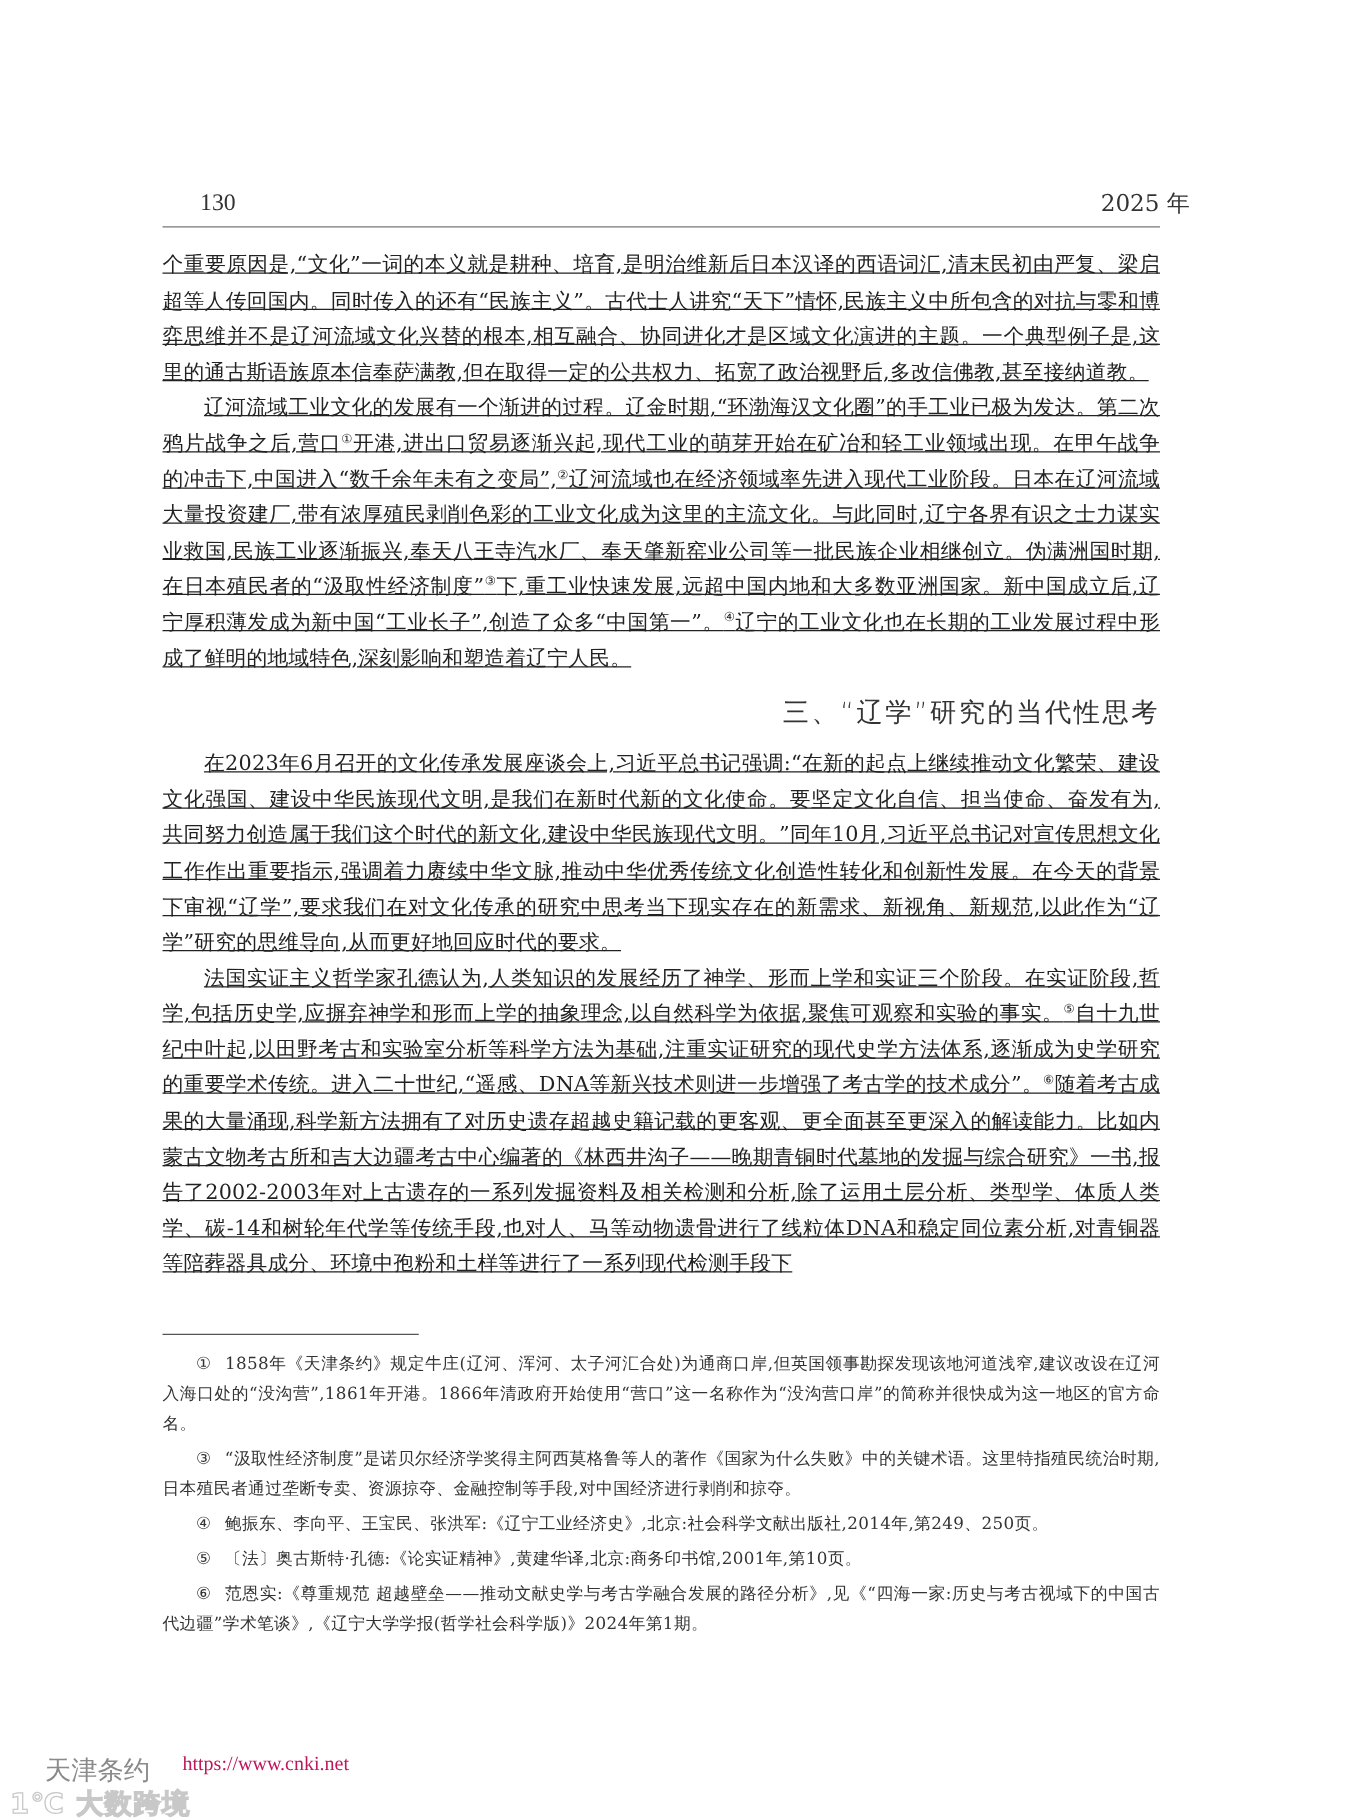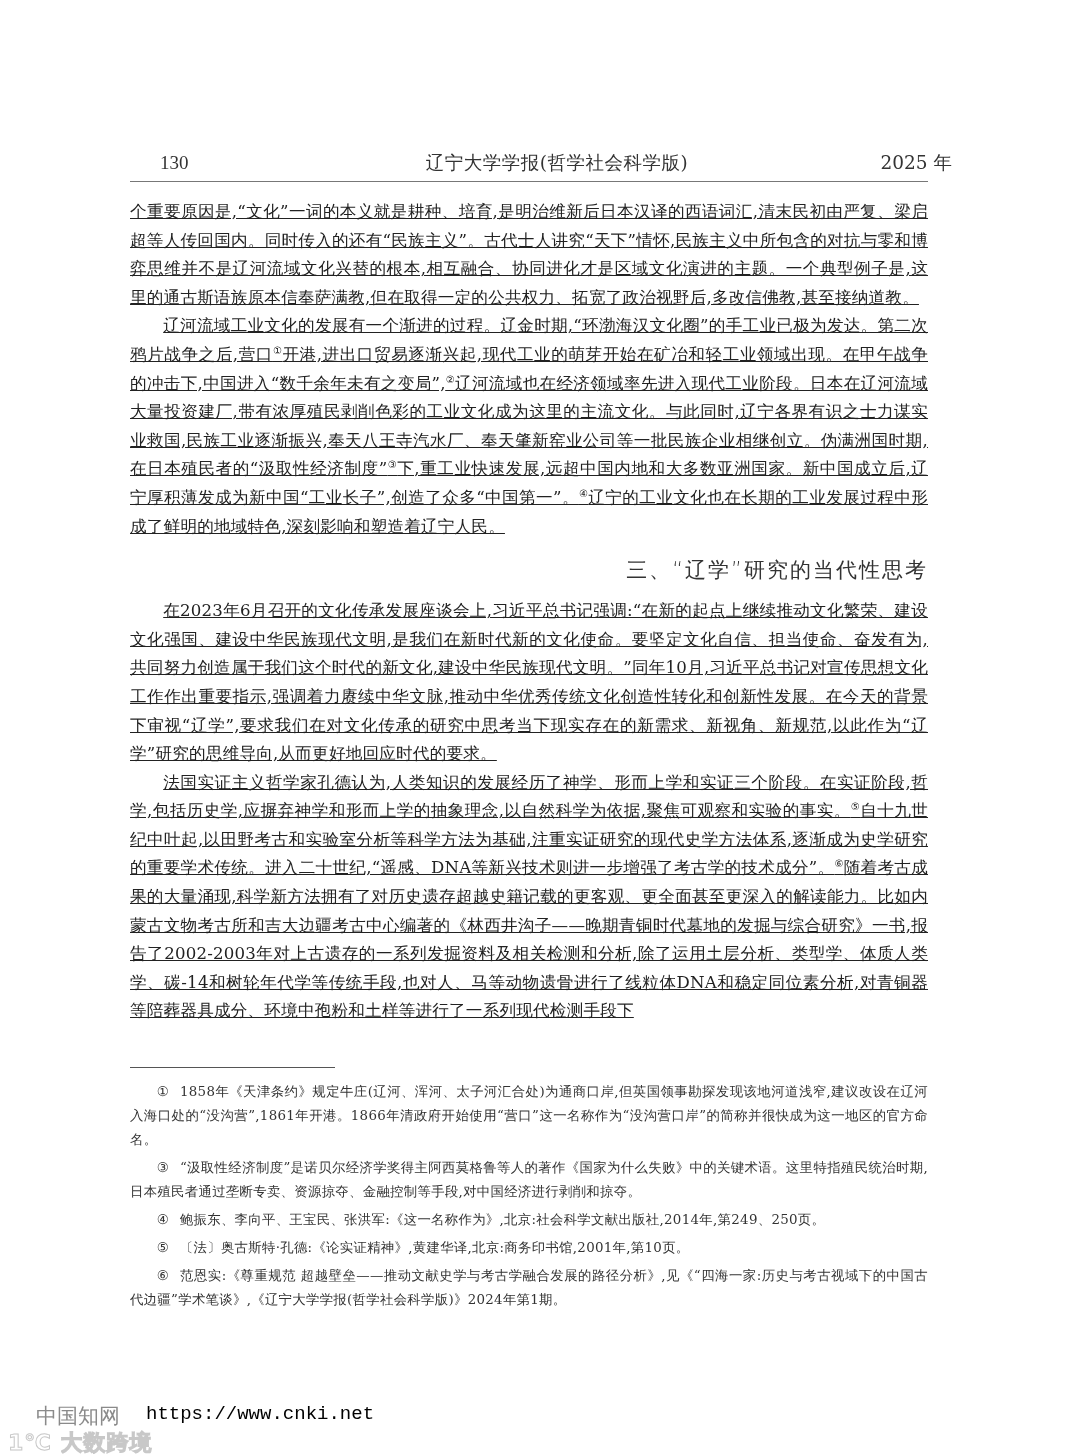--- a/index.html
+++ b/index.html
@@ -21,32 +21,31 @@
   .sub-title { font-family: "DejaVu Sans", "Liberation Sans", sans-serif; font-weight: bold; font-size: 15.8px;
                text-indent: 1.3em; color: #222; }
   sup { font-size: 10px; line-height: 0; vertical-align: 6px; }
   .fn-rule { position: absolute; top: 1067px; left: 0; width: 205px; border-top: 1px solid #555; }
   .footnotes { position: absolute; top: 1080px; left: 0; width: 798px; font-size: 13.4px; line-height: 24px;
                text-align: justify; color: #333; letter-spacing: 0.3px; }
   .fn { margin: 0 0 4px 0; text-indent: 2em; }
   .fn .mk { margin-right: 0.8em; }
   .watermark { position: absolute; left: 0; top: 1400px; width: 400px; height: 54px; }
   .wm-cnki { position: absolute; left: 36px; top: 2px; font-family: "DejaVu Sans", sans-serif; font-size: 21px; color: #8a8a8a; }
-  .wm-url { position: absolute; left: 146px; top: 3px; font-family: Liberation Mono, monospace; font-size: 19px; color: #000000; }
+  .wm-url { position: absolute; left: 146px; top: 3px; font-family: Liberation Serif, serif; font-size: 16px; color: #be185d; }
   .wm-logo { position: absolute; left: 8px; top: 28px; font-family: "DejaVu Sans", sans-serif; font-size: 22px;
              color: #fff; -webkit-text-stroke: 1px #c8c8c8; font-weight: bold; letter-spacing: 1px; }
 </style>
 </head>
 <body>
 
 <div class="page">
 
   <div class="running-head">
     <span class="pg">130</span>
-    <span class="jt">辽宁大学学报(哲学社会科学版)</span>
     <span class="yr">2025 年</span>
   </div>
   <div class="head-rule"></div>
 
   <div class="body">
     <p>个重要原因是,“文化”一词的本义就是耕种、培育,是明治维新后日本汉译的西语词汇,清末民初由严复、梁启超等人传回国内。同时传入的还有“民族主义”。古代士人讲究“天下”情怀,民族主义中所包含的对抗与零和博弈思维并不是辽河流域文化兴替的根本,相互融合、协同进化才是区域文化演进的主题。一个典型例子是,这里的通古斯语族原本信奉萨满教,但在取得一定的公共权力、拓宽了政治视野后,多改信佛教,甚至接纳道教。</p>
 
     <p class="ind"><span>辽河流域工业文化的发展有一个渐进的过程。辽金时期,“环渤海汉文化圈”的手工业已极为发达。第二次鸦片战争之后,营口</span><sup>①</sup><span>开港,进出口贸易逐渐兴起,现代工业的萌芽开始在矿冶和轻工业领域出现。在甲午战争的冲击下,中国进入“数千余年未有之变局”,</span><sup>②</sup><span>辽河流域也在经济领域率先进入现代工业阶段。日本在辽河流域大量投资建厂,带有浓厚殖民剥削色彩的工业文化成为这里的主流文化。与此同时,辽宁各界有识之士力谋实业救国,民族工业逐渐振兴,奉天八王寺汽水厂、奉天肇新窑业公司等一批民族企业相继创立。伪满洲国时期,在日本殖民者的“汲取性经济制度”</span><sup>③</sup><span>下,重工业快速发展,远超中国内地和大多数亚洲国家。新中国成立后,辽宁厚积薄发成为新中国“工业长子”,创造了众多“中国第一”。</span><sup>④</sup><span>辽宁的工业文化也在长期的工业发展过程中形成了鲜明的地域特色,深刻影响和塑造着辽宁人民。</span></p>
 
     <div class="sec-title">三、“辽学”研究的当代性思考</div>
@@ -55,23 +54,23 @@
 
 
     <p class="ind"><span>法国实证主义哲学家孔德认为,人类知识的发展经历了神学、形而上学和实证三个阶段。在实证阶段,哲学,包括历史学,应摒弃神学和形而上学的抽象理念,以自然科学为依据,聚焦可观察和实验的事实。</span><sup>⑤</sup><span>自十九世纪中叶起,以田野考古和实验室分析等科学方法为基础,注重实证研究的现代史学方法体系,逐渐成为史学研究的重要学术传统。进入二十世纪,“遥感、DNA等新兴技术则进一步增强了考古学的技术成分”。</span><sup>⑥</sup><span>随着考古成果的大量涌现,科学新方法拥有了对历史遗存超越史籍记载的更客观、更全面甚至更深入的解读能力。比如内蒙古文物考古所和吉大边疆考古中心编著的《林西井沟子——晚期青铜时代墓地的发掘与综合研究》一书,报告了2002-2003年对上古遗存的一系列发掘资料及相关检测和分析,除了运用土层分析、类型学、体质人类学、碳-14和树轮年代学等传统手段,也对人、马等动物遗骨进行了线粒体DNA和稳定同位素分析,对青铜器等陪葬器具成分、环境中孢粉和土样等进行了一系列现代检测手段下</span></p>
   </div>
 
   <div class="fn-rule"></div>
 
   <div class="footnotes">
     <p class="fn"><span class="mk">①</span><span>1858年《天津条约》规定牛庄(辽河、浑河、太子河汇合处)为通商口岸,但英国领事勘探发现该地河道浅窄,建议改设在辽河入海口处的“没沟营”,1861年开港。1866年清政府开始使用“营口”这一名称作为“没沟营口岸”的简称并很快成为这一地区的官方命名。</span></p>
     <p class="fn"><span class="mk">③</span><span>“汲取性经济制度”是诺贝尔经济学奖得主阿西莫格鲁等人的著作《国家为什么失败》中的关键术语。这里特指殖民统治时期,日本殖民者通过垄断专卖、资源掠夺、金融控制等手段,对中国经济进行剥削和掠夺。</span></p>
-    <p class="fn"><span class="mk">④</span><span>鲍振东、李向平、王宝民、张洪军:《这一名称作为》,北京:社会科学文献出版社,2014年,第249、250页。</span></p>
+    <p class="fn"><span class="mk">④</span><span>鲍振东、李向平、王宝民、张洪军:《辽宁工业经济史》,北京:社会科学文献出版社,2014年,第249、250页。</span></p>
     <p class="fn"><span class="mk">⑤</span><span>〔法〕奥古斯特·孔德:《论实证精神》,黄建华译,北京:商务印书馆,2001年,第10页。</span></p>
     <p class="fn"><span class="mk">⑥</span><span>范恩实:《尊重规范 超越壁垒——推动文献史学与考古学融合发展的路径分析》,见《“四海一家:历史与考古视域下的中国古代边疆”学术笔谈》,《辽宁大学学报(哲学社会科学版)》2024年第1期。</span></p>
   </div>
 </div>
 
 <div class="watermark">
-  <span class="wm-cnki">中国知网</span>
+  <span class="wm-cnki">天津条约</span>
   <span class="wm-url">https://www.cnki.net</span>
   <span class="wm-logo">1℃ 大数跨境</span>
 </div>
 
 </body></html>

